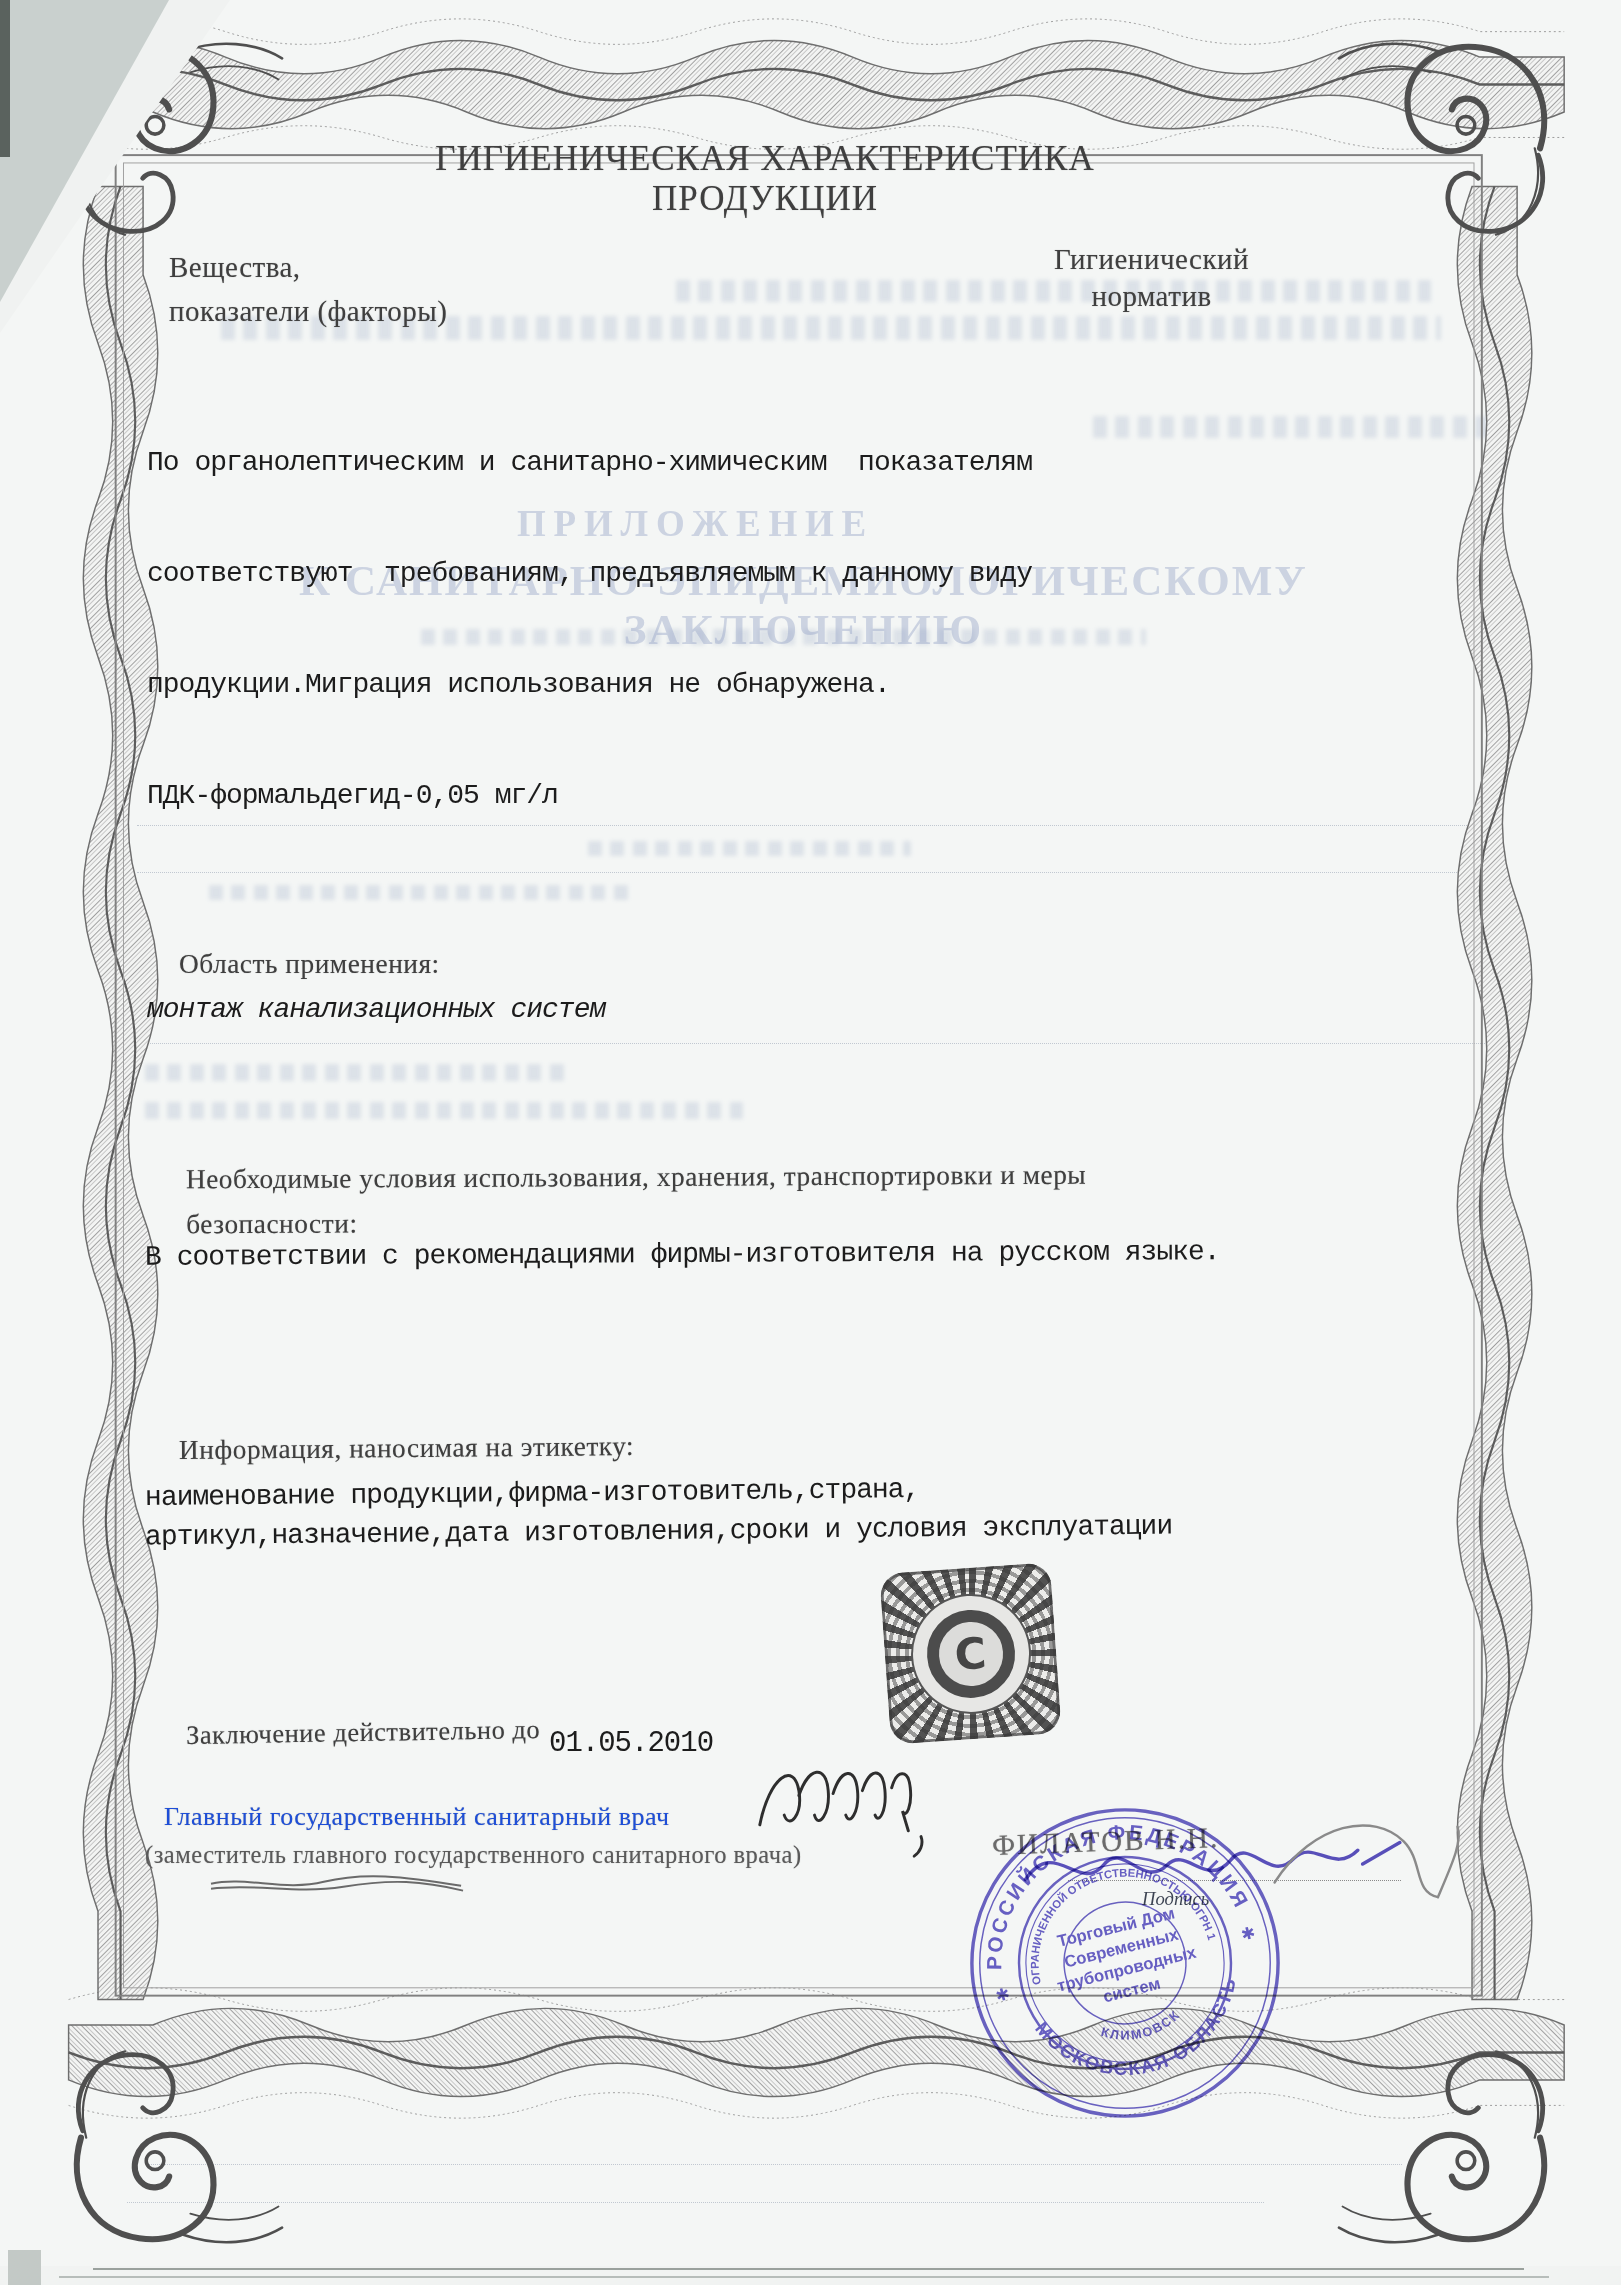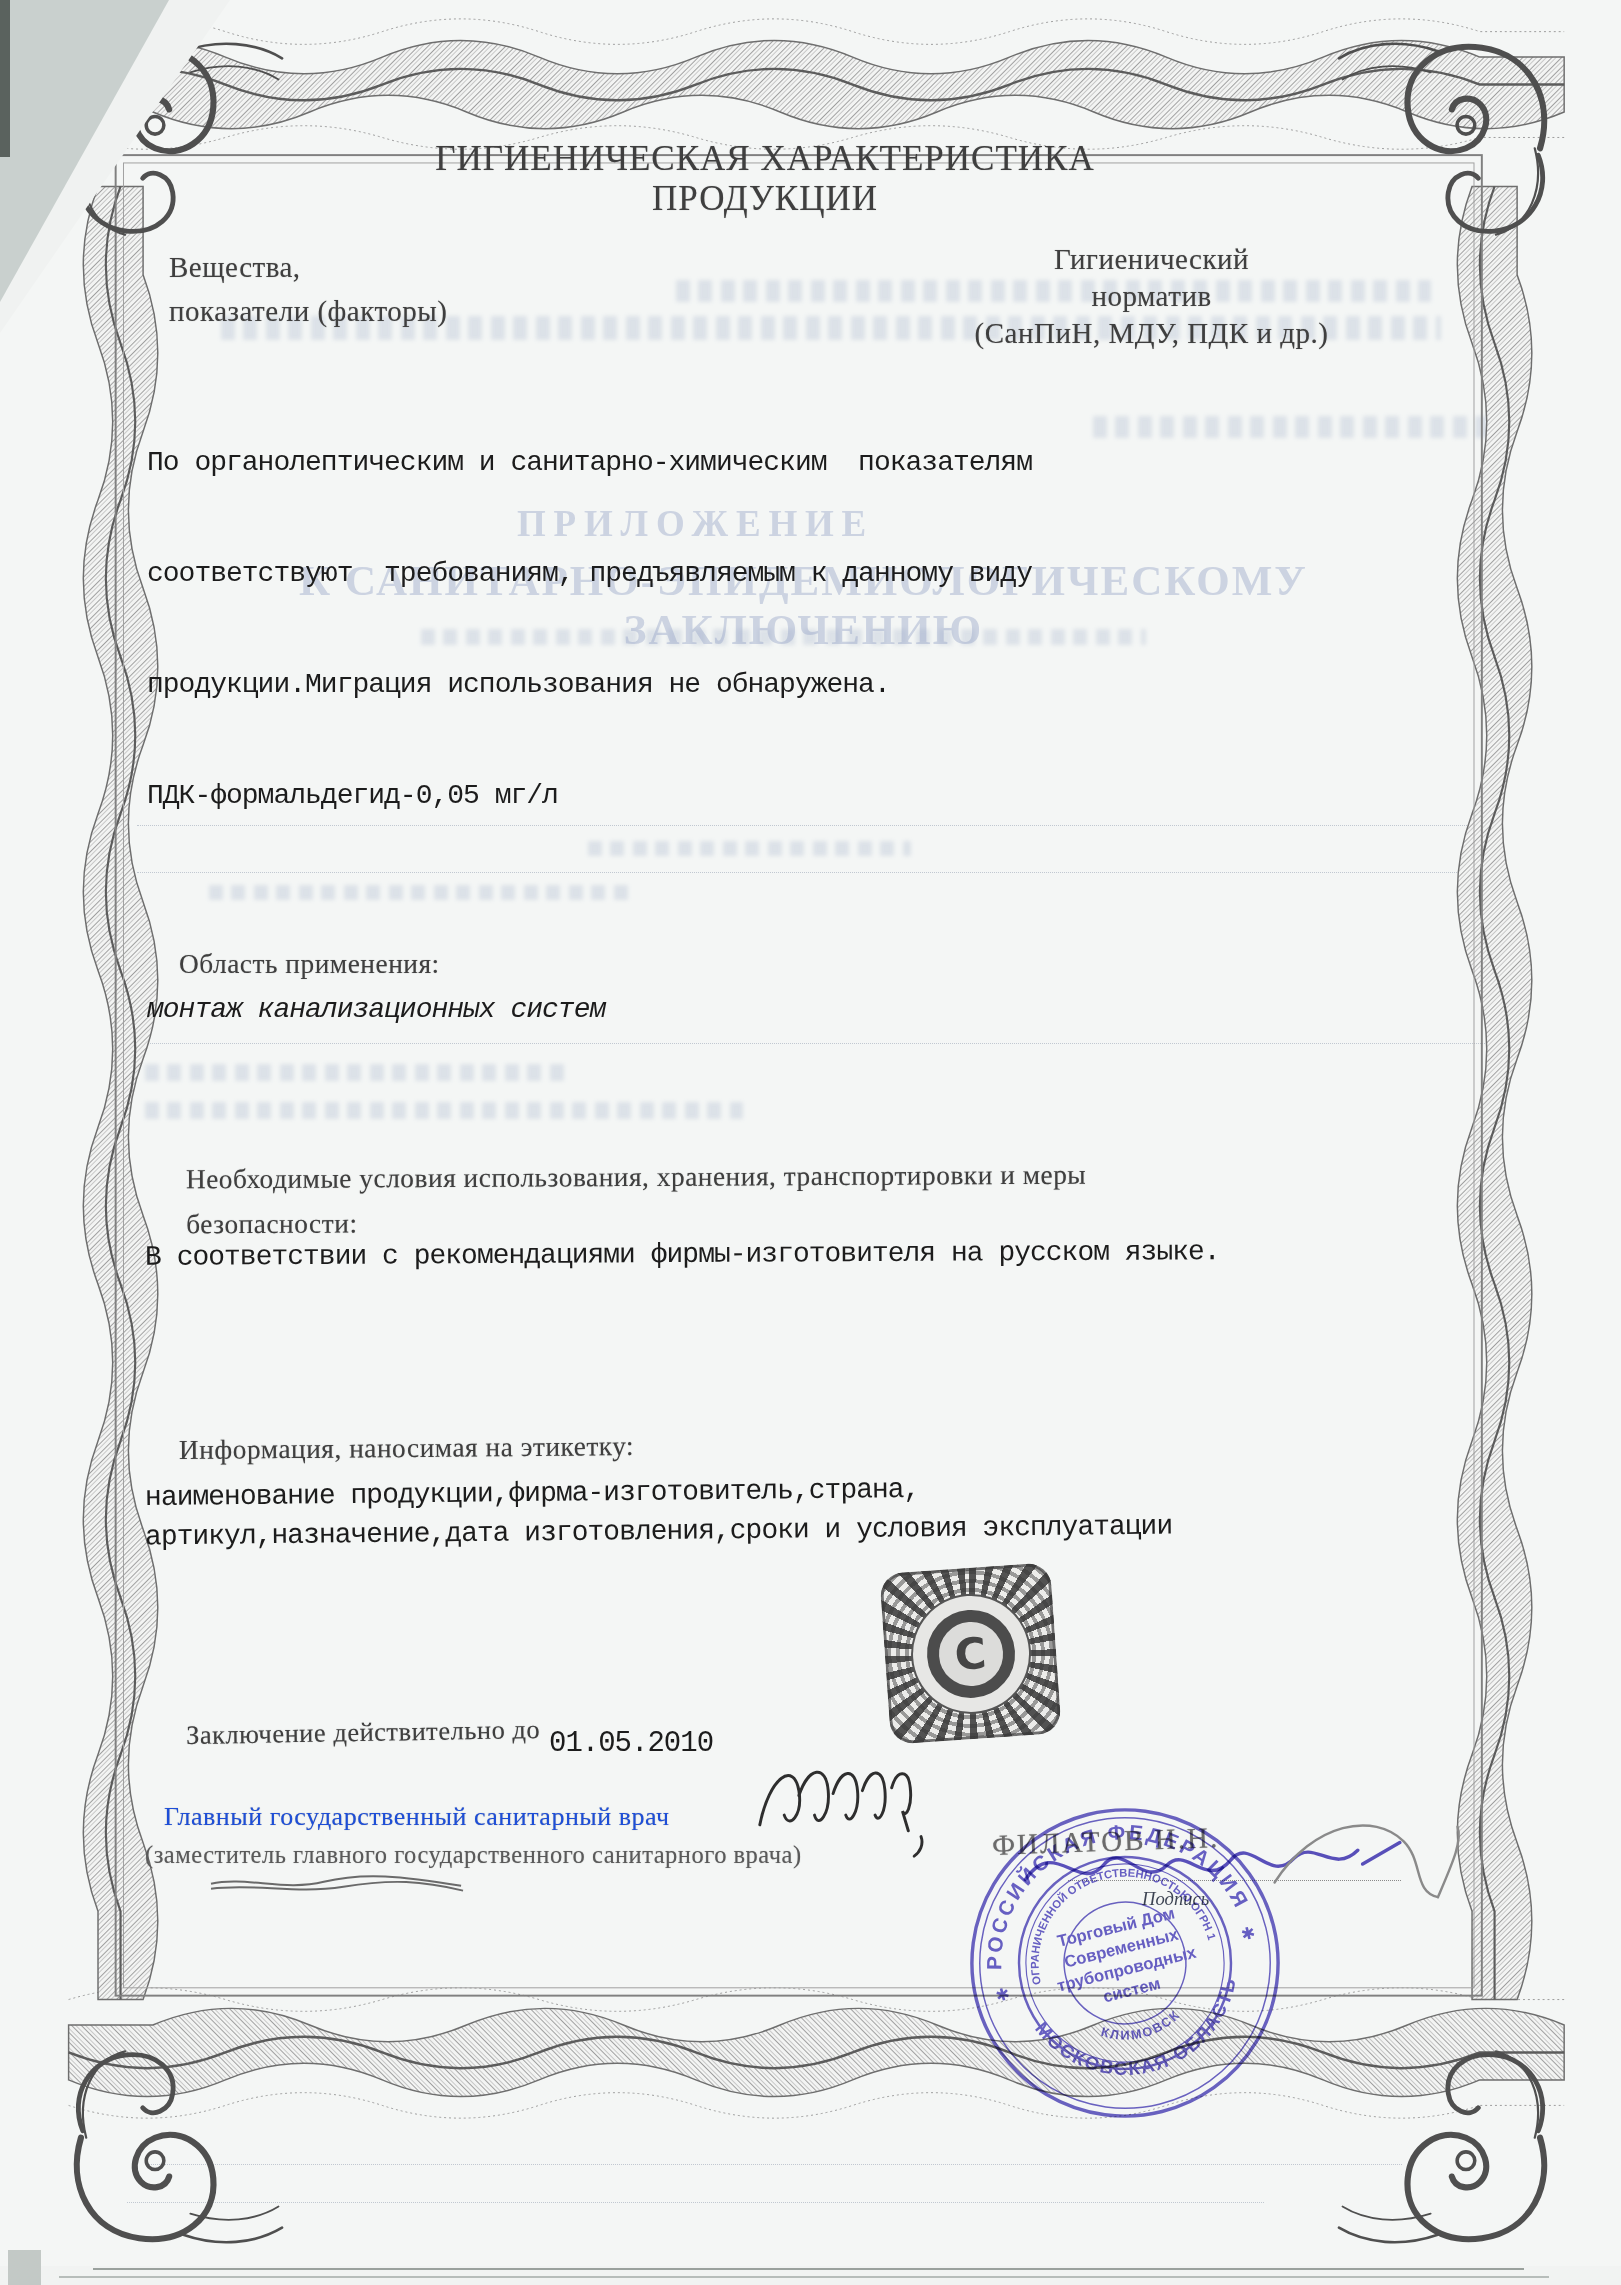--- a/index.html
+++ b/index.html
@@ -109,21 +109,20 @@
 
   <div class="print zmid" style="left:363px;top:139px;width:804px;text-align:center;font-size:35px;letter-spacing:1px;">ГИГИЕНИЧЕСКАЯ ХАРАКТЕРИСТИКА ПРОДУКЦИИ</div>
 
   <div class="print zmid" style="left:169px;top:245px;font-size:29px;line-height:44px;">
     <div>Вещества,</div>
     <div>показатели (факторы)</div>
   </div>
   <div class="print zmid" style="left:921px;top:241px;width:461px;text-align:center;font-size:29px;line-height:37px;">
     <div>Гигиенический</div>
     <div>норматив</div>
-    <div>(СанПиН, МДУ, ПДК и др.)</div>
   </div>
 
   <div class="mono zmid" style="left:147px;top:370px;line-height:37px;">
     <div>По органолептическим и санитарно-химическим  показателям</div>
     <div>соответствуют  требованиям, предъявляемым к данному виду</div>
     <div>продукции.Миграция использования не обнаружена.</div>
     <div>ПДК-формальдегид-0,05 мг/л</div>
   </div>
 
   <div class="print zmid" style="left:179px;top:949px;font-size:27.4px;">Область применения:</div>

